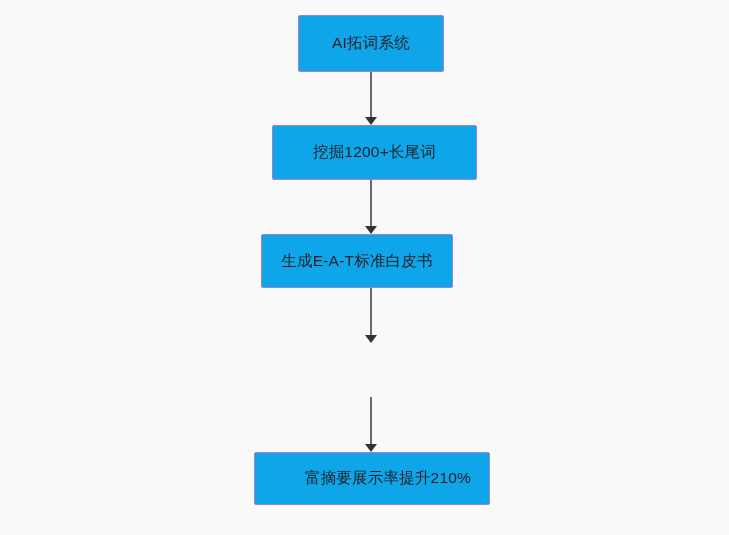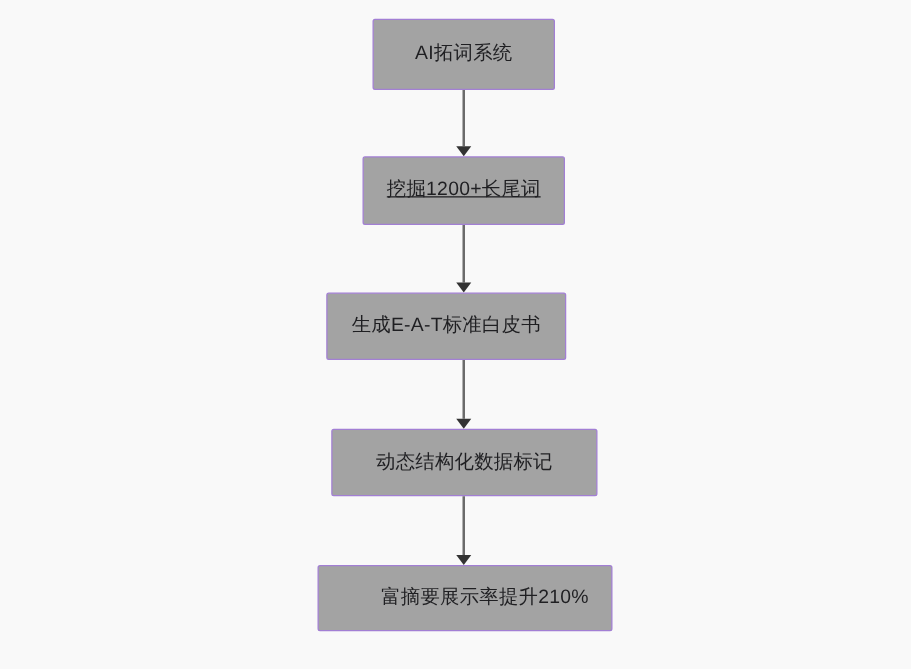--- a/index.html
+++ b/index.html
@@ -15,21 +15,21 @@
   }
   #flowchart-canvas {
     position: relative;
     width: 729px;
     height: 535px;
     background: #f9f9f9;
   }
   .flow-node {
     position: absolute;
     box-sizing: border-box;
-    background: #a3a3a3;
+    background: #0ea5e9;
     border: 1.6px solid #a27fd4;
     border-radius: 2px;
     display: flex;
     align-items: center;
     justify-content: center;
     color: #1f1f22;
     font-size: 15.5px;
     line-height: 1.2;
     letter-spacing: 0.2px;
     white-space: nowrap;
@@ -66,41 +66,38 @@
 
   <div class="flow-node" style="left:298px; top:15px; width:146px; height:57px;">
     <span class="node-label">AI拓词系统</span>
   </div>
 
   <div class="connector" style="left:365px; top:72px; height:53px;">
     <div class="conn-line" style="height:45px;"></div>
     <div class="conn-arrow"></div>
   </div>
 
-  <div class="flow-node" style="left:290px; top:125px; width:162px; height:55px;text-decoration:underline;">
+  <div class="flow-node" style="left:272px; top:125px; width:205px; height:55px;">
     <span class="node-label">挖掘1200+长尾词</span>
   </div>
 
   <div class="connector" style="left:365px; top:180px; height:54px;">
     <div class="conn-line" style="height:46px;"></div>
     <div class="conn-arrow"></div>
   </div>
 
   <div class="flow-node" style="left:261px; top:234px; width:192px; height:54px;">
     <span class="node-label">生成E-A-T标准白皮书</span>
   </div>
 
   <div class="connector" style="left:365px; top:288px; height:55px;">
     <div class="conn-line" style="height:47px;"></div>
     <div class="conn-arrow"></div>
   </div>
 
-  <div class="flow-node" style="left:265px; top:343px; width:213px; height:54px;">
-    <span class="node-label">动态结构化数据标记</span>
-  </div>
 
   <div class="connector" style="left:365px; top:397px; height:55px;">
     <div class="conn-line" style="height:47px;"></div>
     <div class="conn-arrow"></div>
   </div>
 
   <div class="flow-node" style="left:254px; top:452px; width:236px; height:53px;padding-left:32px;">
     <span class="node-label">富摘要展示率提升210%</span>
   </div>
 

